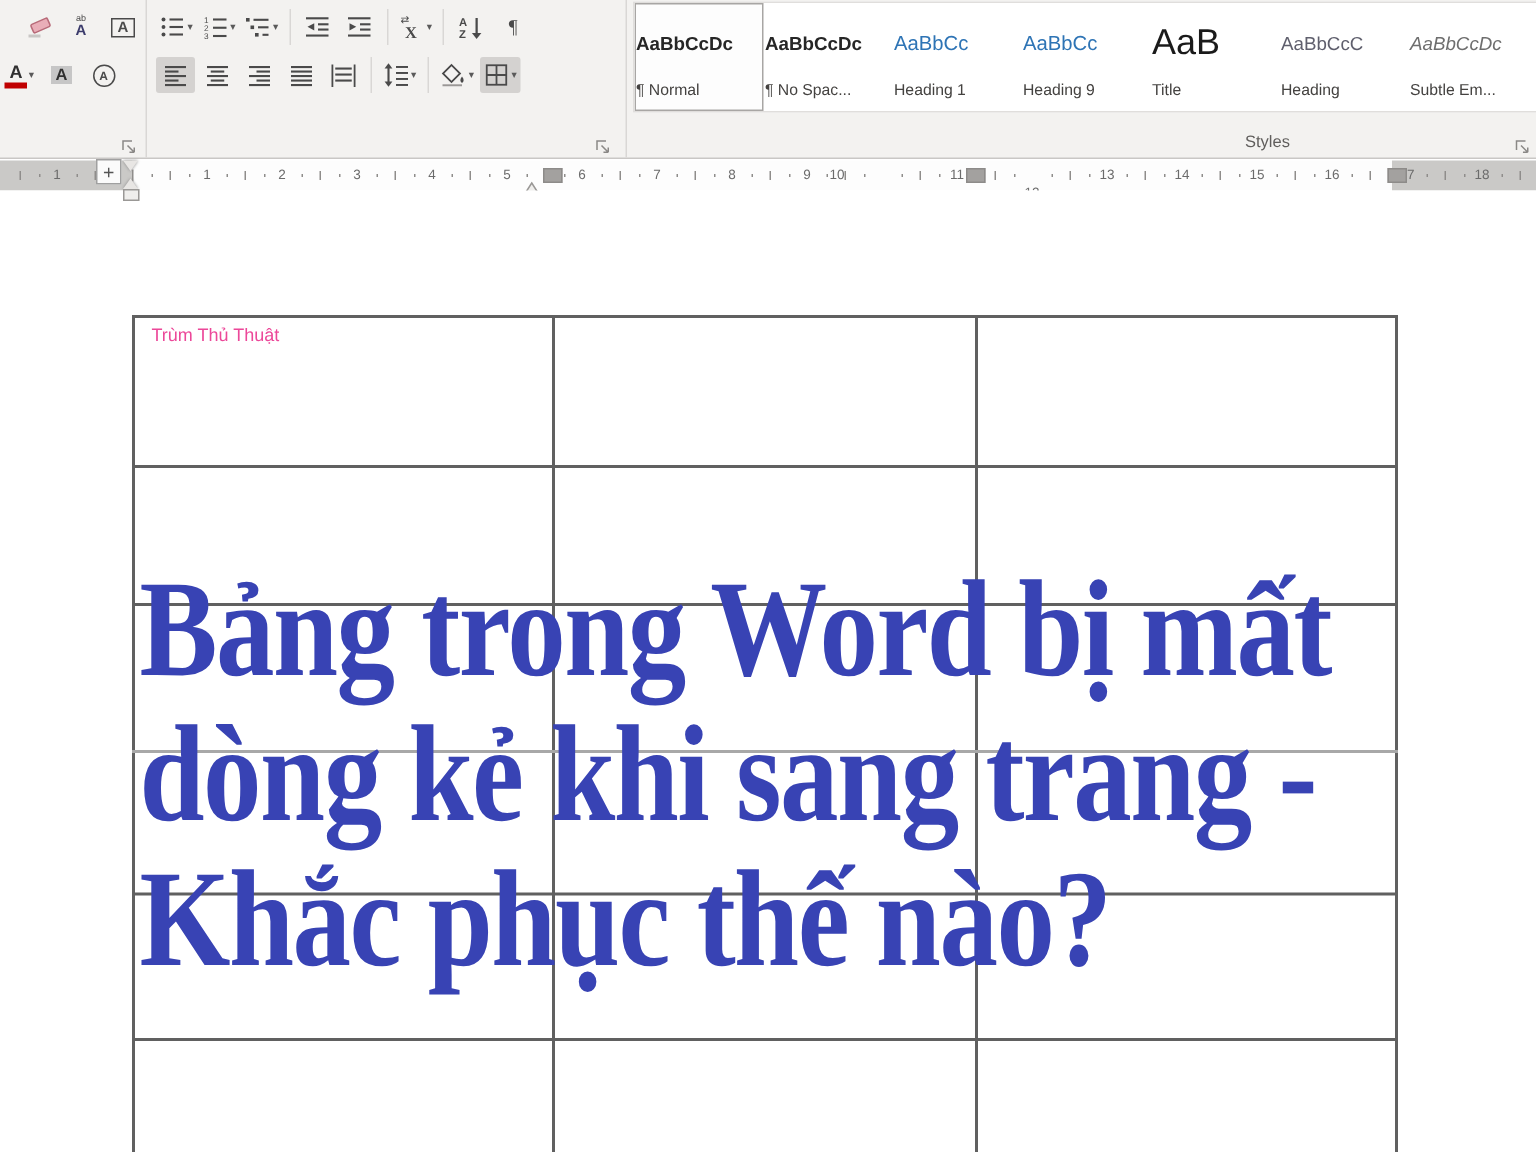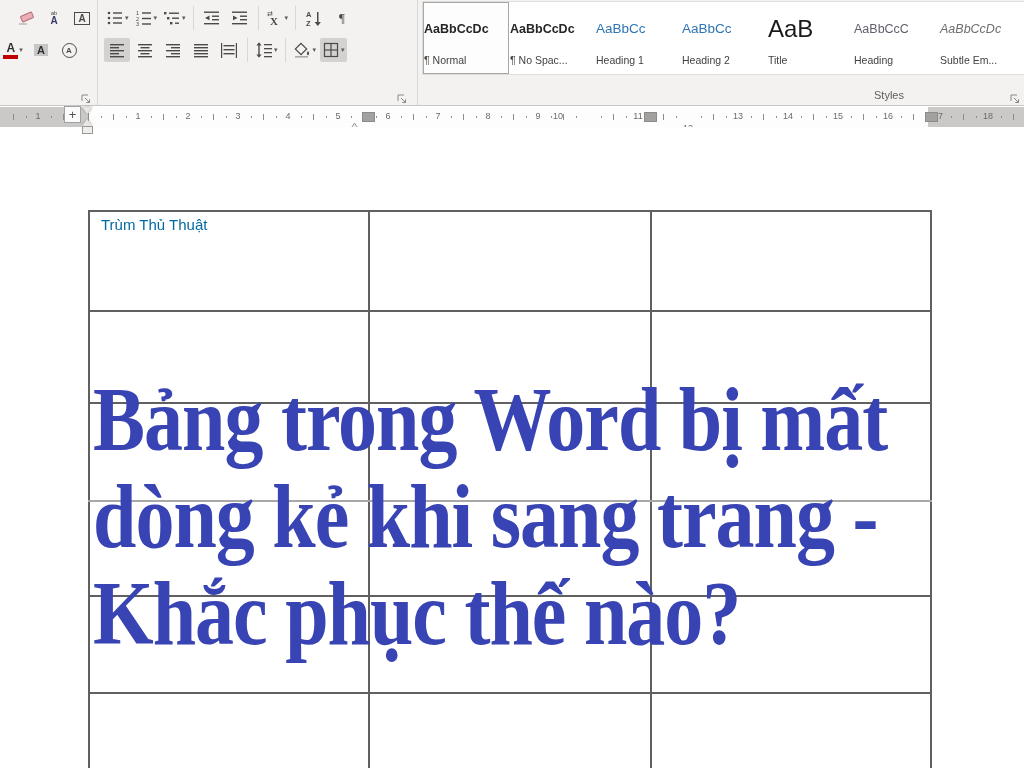--- a/index.html
+++ b/index.html
@@ -41,21 +41,21 @@
   .tick.dot{height:2px;top:9px;}
   .tick.half{height:6px;top:7px;}
   .tick.full{height:8px;top:6px;}
   .rnum{position:absolute;top:4px;font-size:9px;color:#6b6b6b;transform:translateX(-50%);}
   .col-marker{position:absolute;top:5px;width:13px;height:10px;background:#a3a19f;border:1px solid #8d8b89;box-sizing:border-box;}
   .tri-w{width:0;height:0;border-left:5px solid transparent;border-right:5px solid transparent;}
   
   .page{position:absolute;left:0;top:127px;width:1024px;height:641px;background:#fff;}
   .tline{position:absolute;background:#606060;}
   .tline.light{background:#a8a8a8;}
-  .cellText{position:absolute;left:101px;top:8px;font-size:15px;color:#0369a1;}
+  .cellText{position:absolute;left:101px;top:8px;font-size:12px;color:#ec4899;}
   .handle{position:absolute;left:64px;top:-21px;width:17px;height:17px;border:1px solid #a0a0a0;
           background:#fbfbfb;color:#555;font-size:13px;line-height:15px;text-align:center;box-sizing:border-box;}
   .headline{position:absolute;left:93px;top:244px;font-family:"Liberation Serif",serif;font-weight:700;
             font-size:78px;line-height:82px;letter-spacing:-1px;white-space:nowrap;
             transform:scaleY(1.18);transform-origin:left top;z-index:5;}
   .headline div{display:block;}
 </style>
 </head>
 <body>
 
@@ -347,36 +347,36 @@
         <div class="card k-normal">
           <div class="preview">AaBbCcDc</div>
           <div class="lbl">¶ No Spac...</div>
         </div>
         <div class="card k-heading">
           <div class="preview">AaBbCc</div>
           <div class="lbl">Heading 1</div>
         </div>
         <div class="card k-heading">
           <div class="preview">AaBbCc</div>
-          <div class="lbl">Heading 2</div>
+          <div class="lbl">Heading 9</div>
         </div>
         <div class="card k-title">
           <div class="preview">AaB</div>
           <div class="lbl">Title</div>
         </div>
         <div class="card k-subtitle">
           <div class="preview">AaBbCcC</div>
           <div class="lbl">Heading</div>
         </div>
         <div class="card k-subtle">
           <div class="preview">AaBbCcDc</div>
           <div class="lbl">Subtle Em...</div>
         </div>
       </div>
-    <div class="grp-label" style="width:auto;left:456px;">Styles</div>
+    <div class="grp-label" style="width:auto;left:412px;">Styles</div>
     <span class="launcher" style="right:4px;">
       <svg width="10" height="10">
           <path d="M1 7 V1 H7" stroke="#8a8886" fill="none"></path>
           <path d="M4 4 L8.5 8.5 M8.5 8.5 v-3.2 M8.5 8.5 h-3.2" stroke="#8a8886" fill="none"></path>
         </svg>
     </span>
   </div>
 </div>
 
 <div class="ruler" id="ruler">

